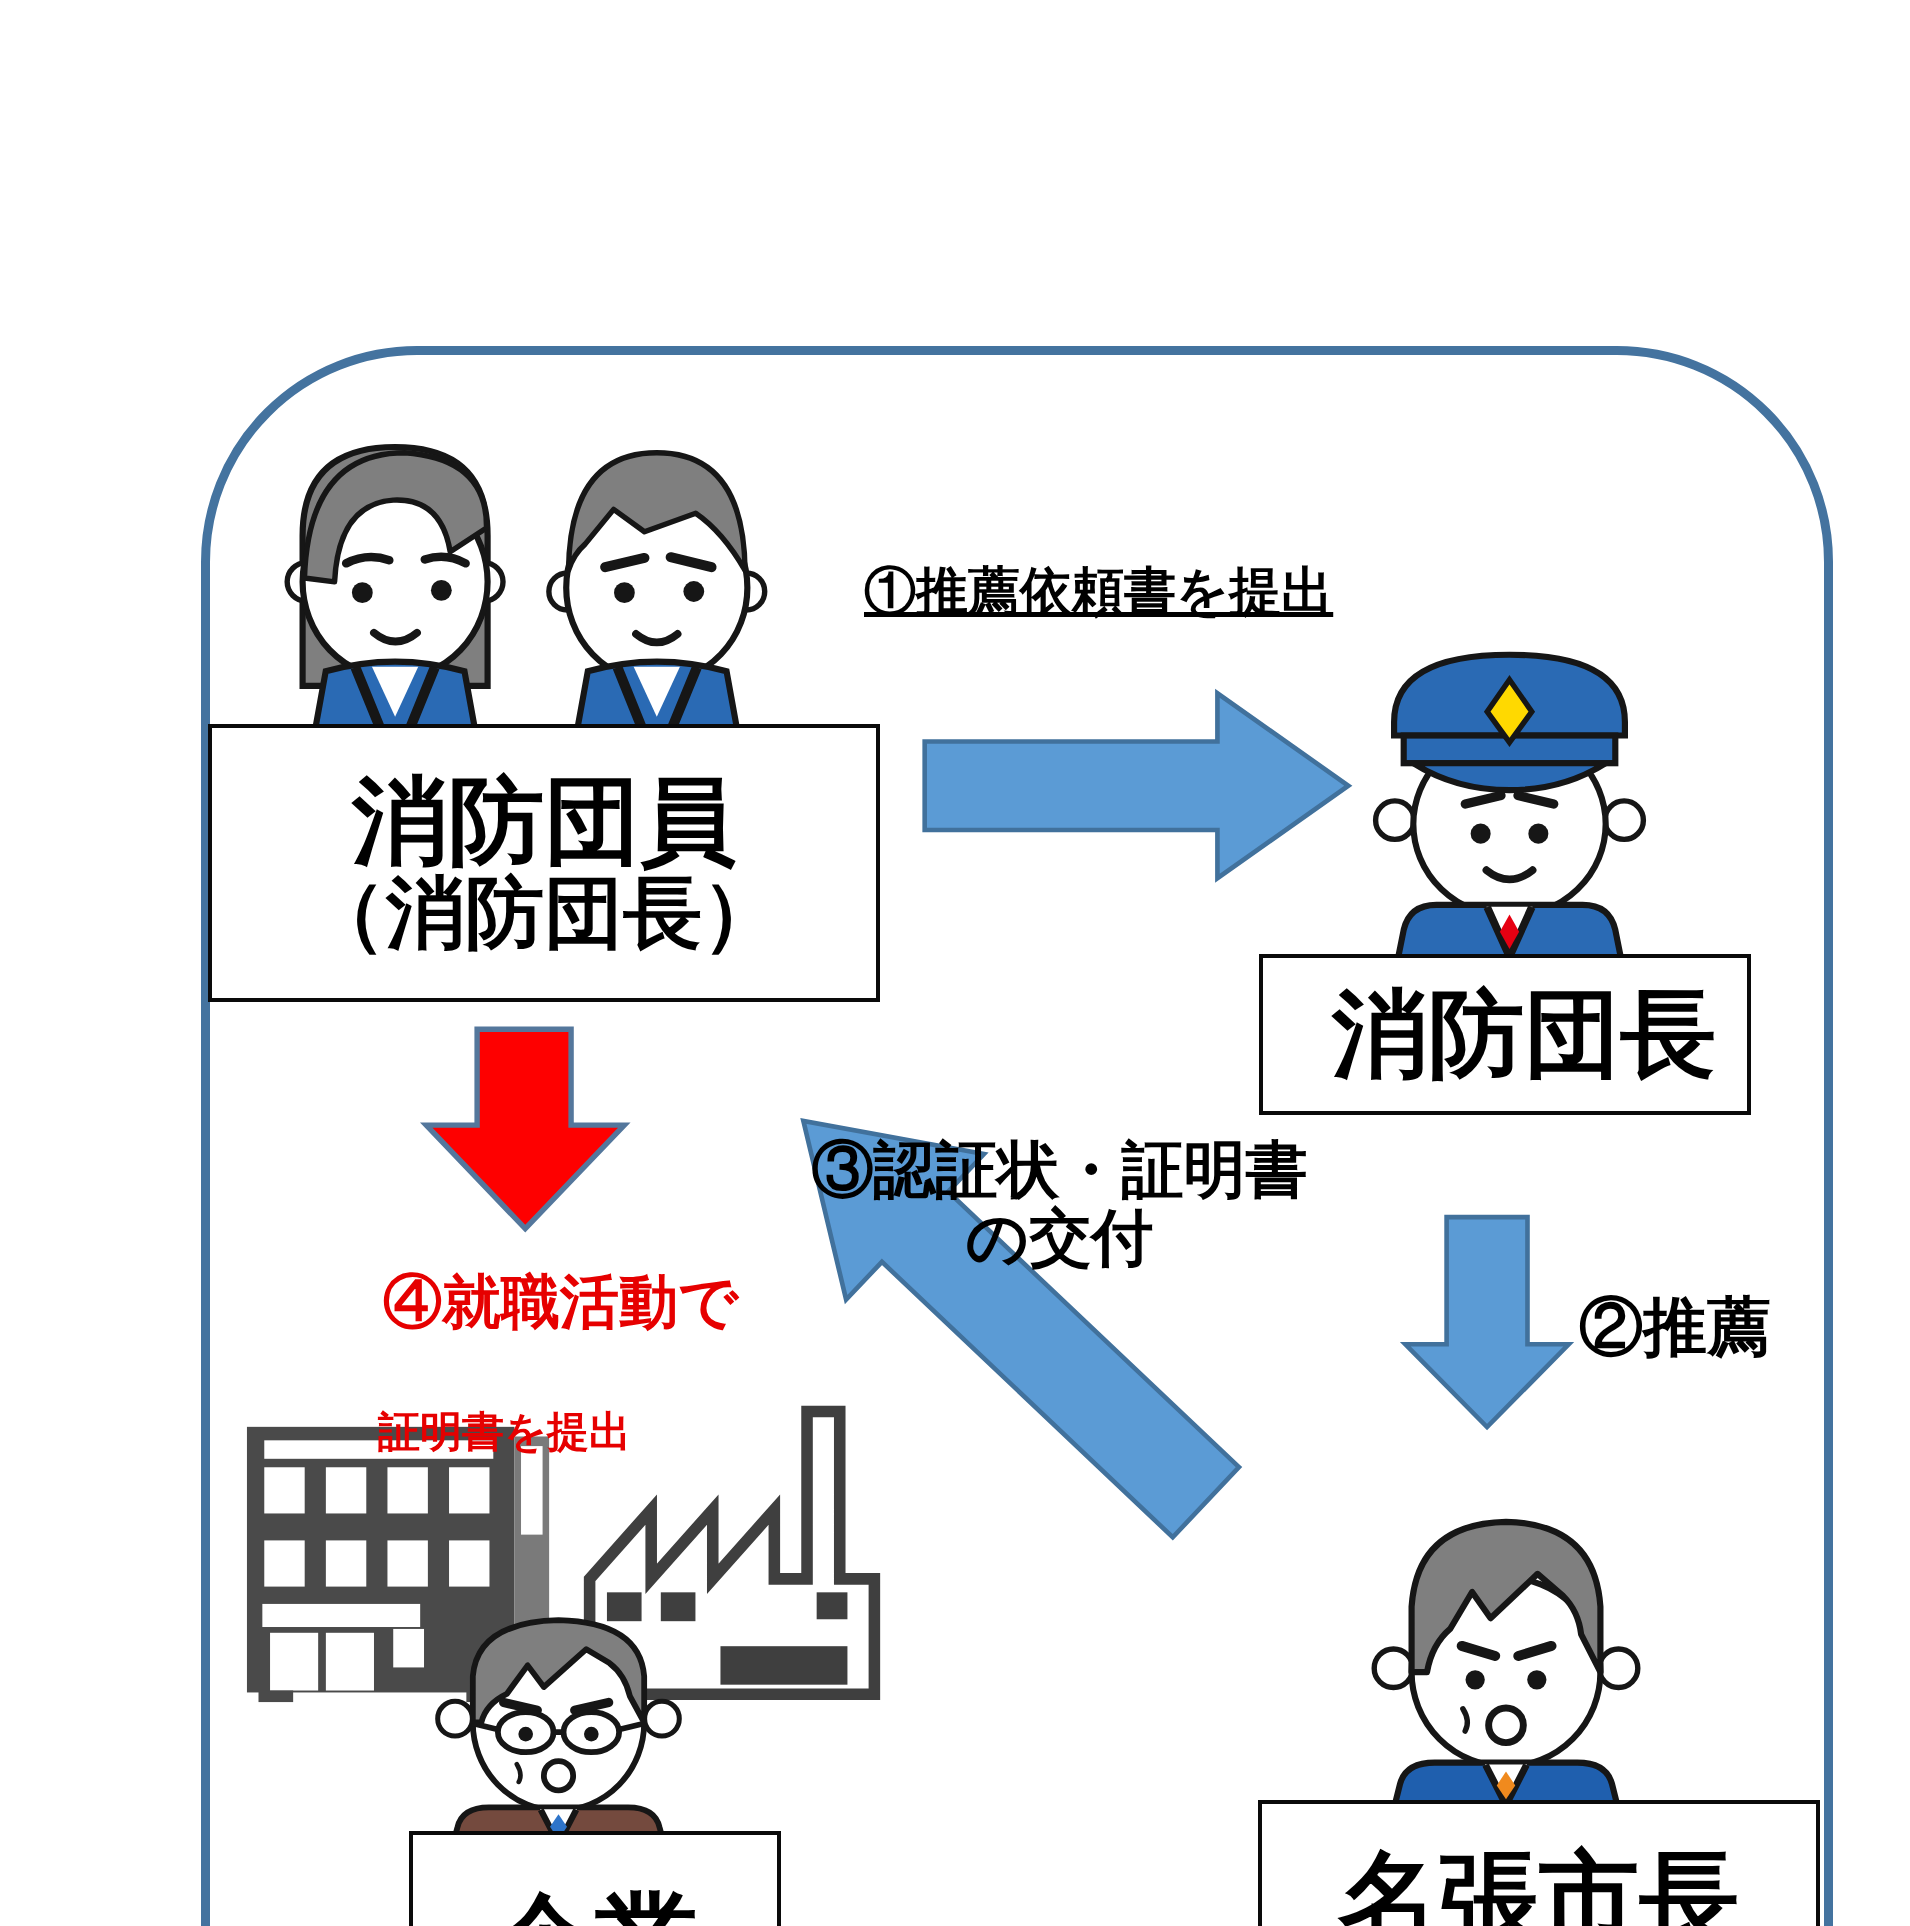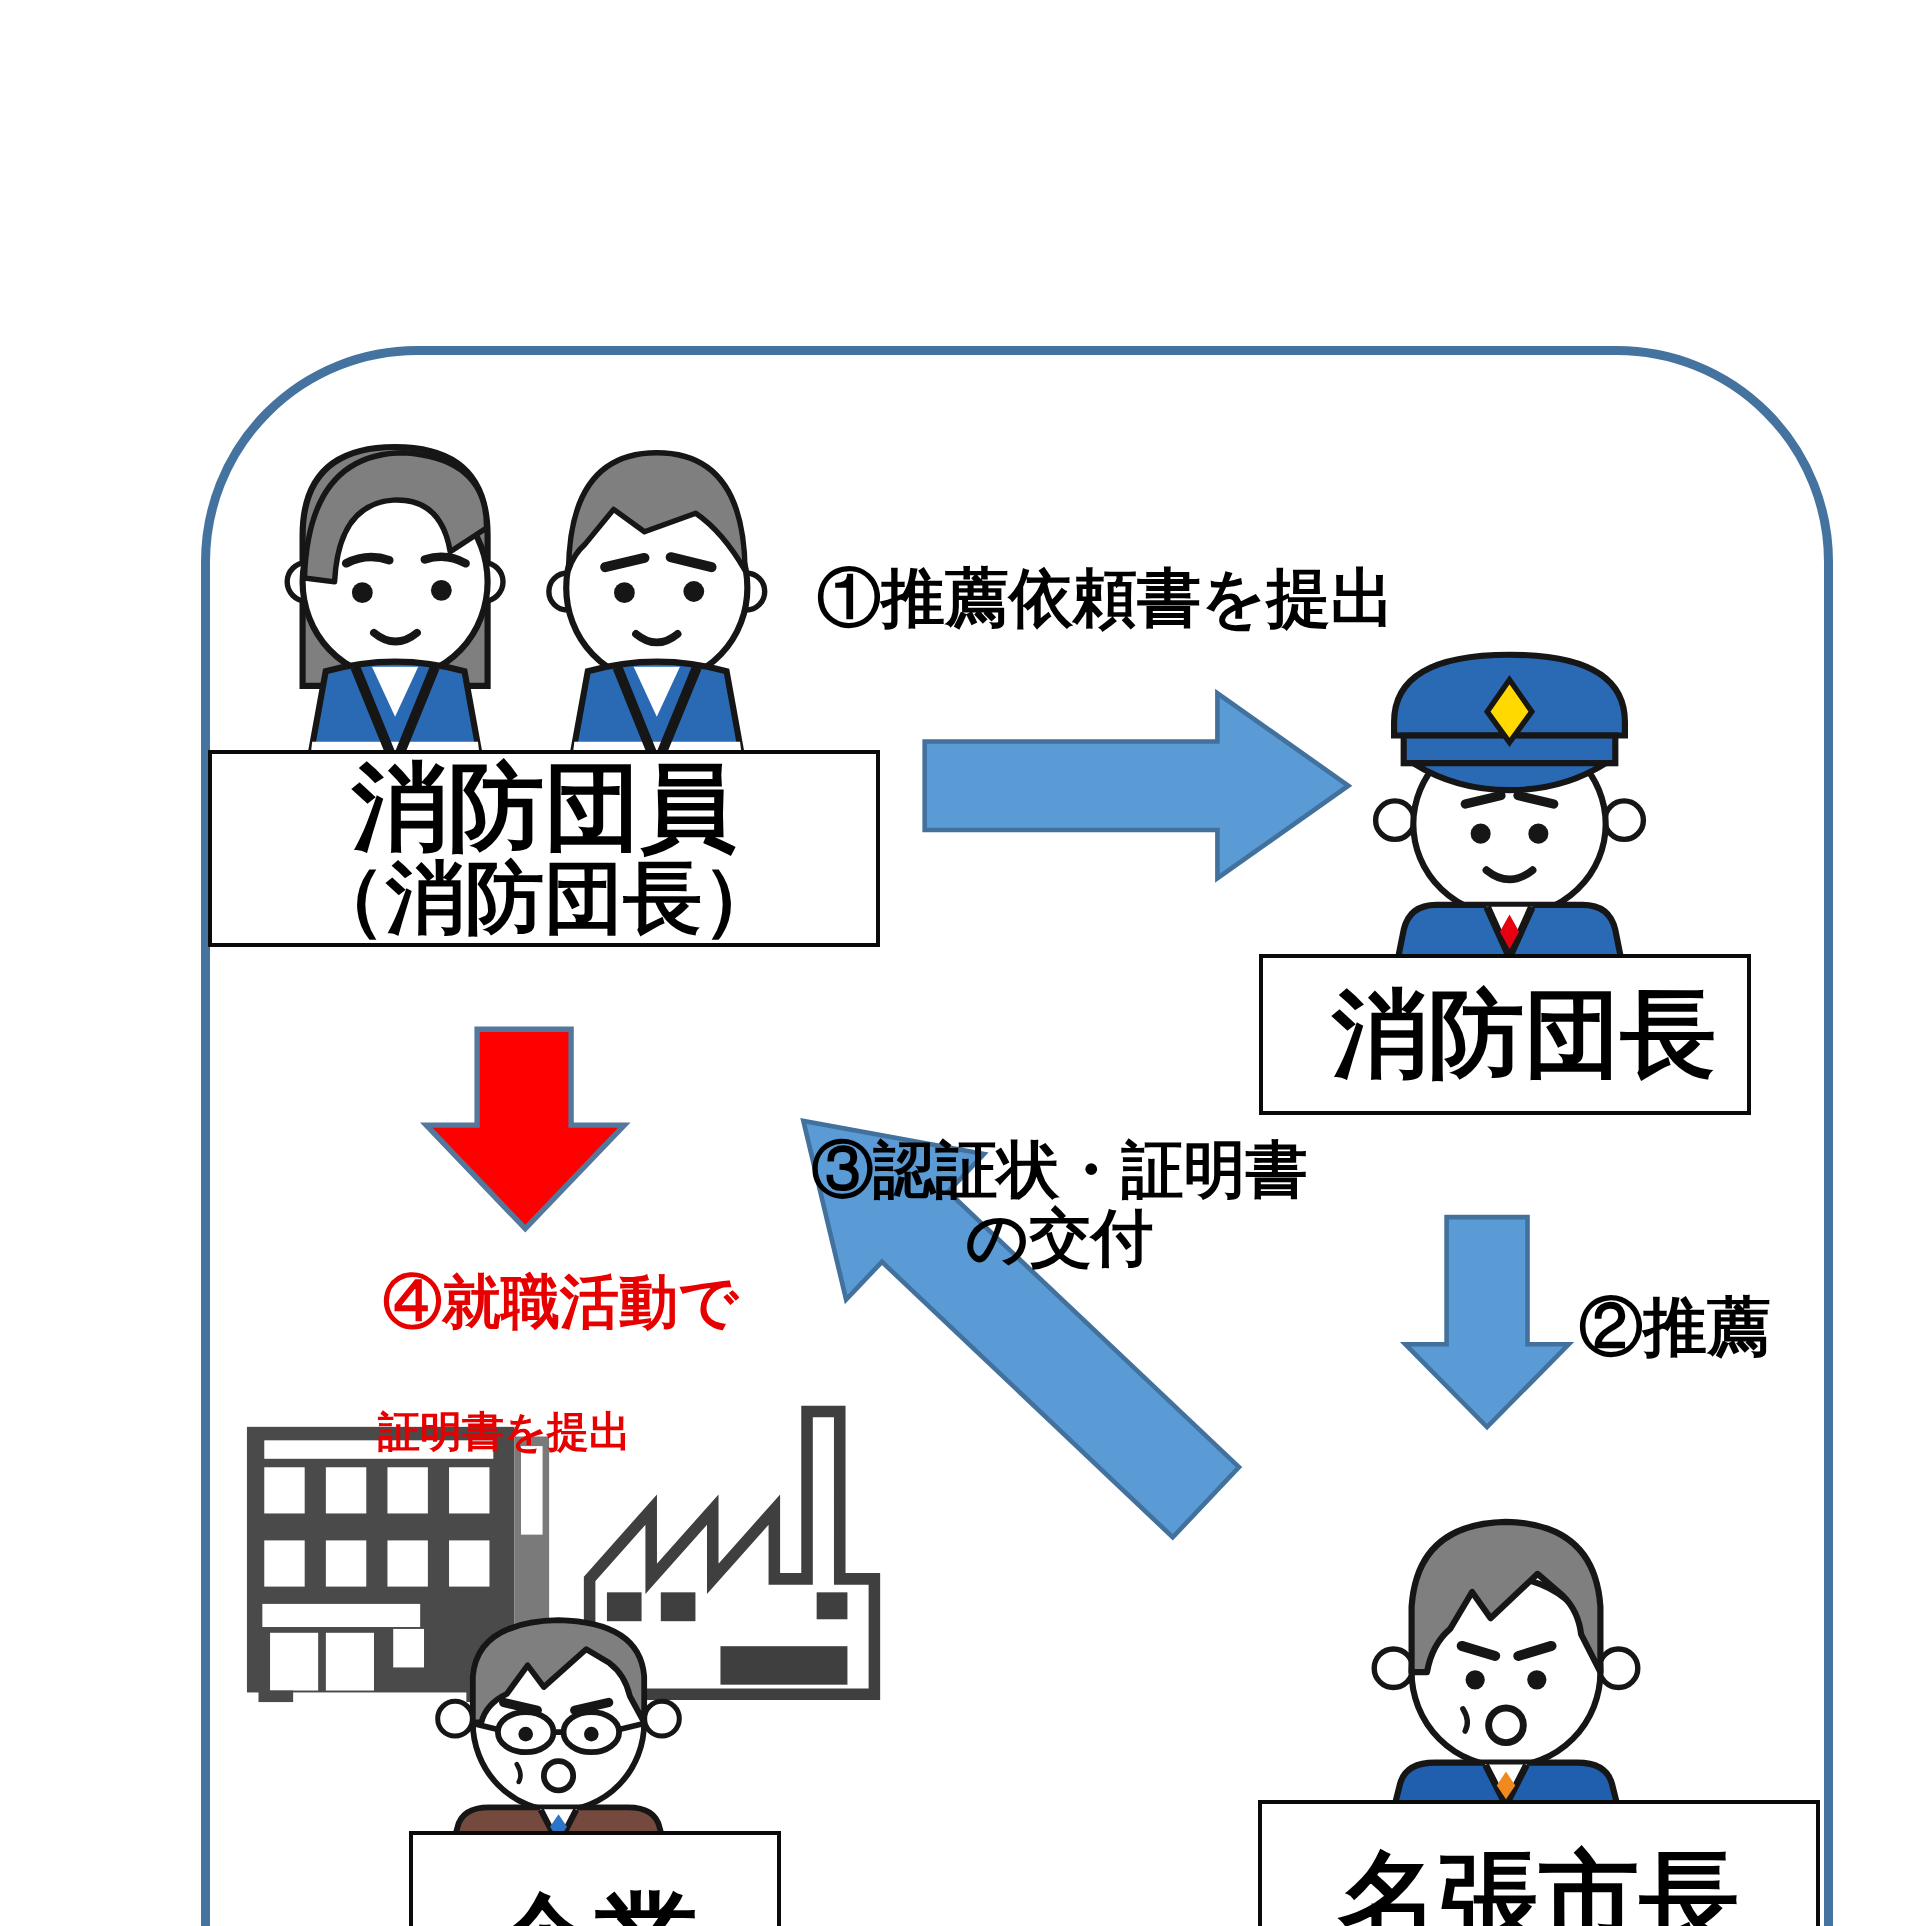--- a/index.html
+++ b/index.html
@@ -158,38 +158,38 @@
     <circle cx="235" cy="350" r="19" fill="#161616"></circle>
     <circle cx="405" cy="350" r="19" fill="#161616"></circle>
     <circle cx="320" cy="458" r="38" fill="#ffffff" stroke="#161616" stroke-width="15"></circle>
     <path d="M212 428 q 16 26 5 46" fill="none" stroke="#161616" stroke-width="12" stroke-linecap="round"></path>
     <path d="M45 640 L58 592 Q70 540 140 540 L500 540 Q570 540 582 592 L595 640 Z" fill="#744a3e" stroke="#161616" stroke-width="15"></path>
     <polygon points="272,545 368,545 320,618" fill="#ffffff"></polygon>
     <path d="M274 546 L320 635 M366 546 L320 635" fill="none" stroke="#161616" stroke-width="16"></path>
     <path d="M320 558 L342 590 L320 624 L298 590 Z" fill="#2e74c9"></path>
   </svg>
 
-  <div class="labelbox" style="left:208px;top:750px;width:672px;height:197px;">
+  <div class="labelbox" style="left:208px;top:724px;width:672px;height:278px;">
     <div class="poplabel" style="font-size:96px;">消防団員</div>
     <div class="poplabel" style="font-size:79px;">（消防団長）</div>
   </div>
 
   <div class="labelbox" style="left:1259px;top:954px;width:492px;height:161px;padding-left:38px;">
     <div class="poplabel" style="font-size:96px;">消防団長</div>
   </div>
 
   <div class="labelbox" style="left:1258px;top:1800px;width:562px;height:195px;">
     <div class="poplabel" style="font-size:100px;">名張市長</div>
   </div>
 
   <div class="labelbox" style="left:409px;top:1831px;width:372px;height:222px;">
     <div class="poplabel" style="font-size:104px;">企業</div>
   </div>
 
-  <div class="note" style="left:817px;top:563px;font-size:64px;">①推薦依頼書を提出</div>
+  <div class="note" style="left:864px;top:563px;font-size:52px;text-decoration:underline;">①推薦依頼書を提出</div>
 
   <div class="note" style="left:1579px;top:1292px;font-size:64px;">②推薦</div>
 
   <div class="note center" style="left:790px;top:1136px;width:539px;font-size:62px;">
     <div>③認証状・証明書</div>
     <div>の交付</div>
   </div>
 
   <div class="note-red" style="left:362px;top:1270px;font-size:59px;">④就職活動で</div>
   <div class="note-red" style="left:357px;top:1409px;font-size:42px;">証明書を提出</div>

